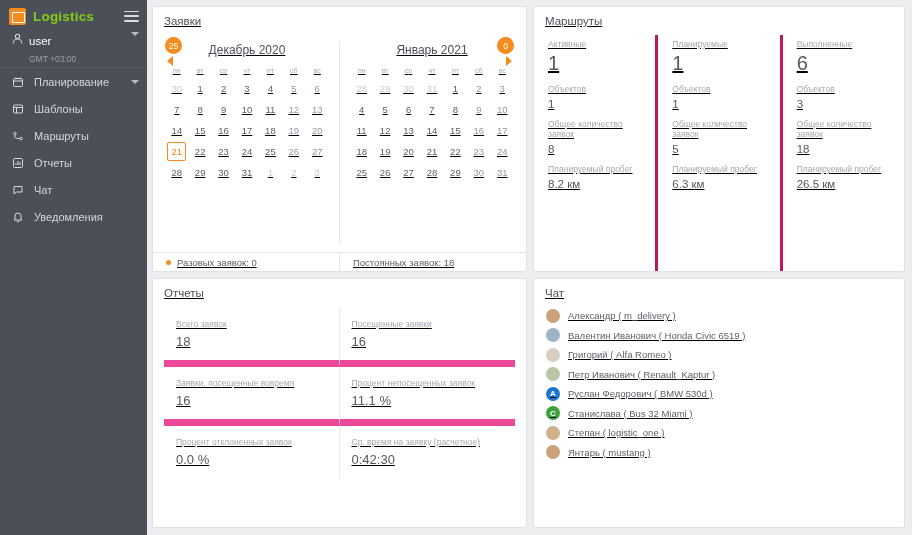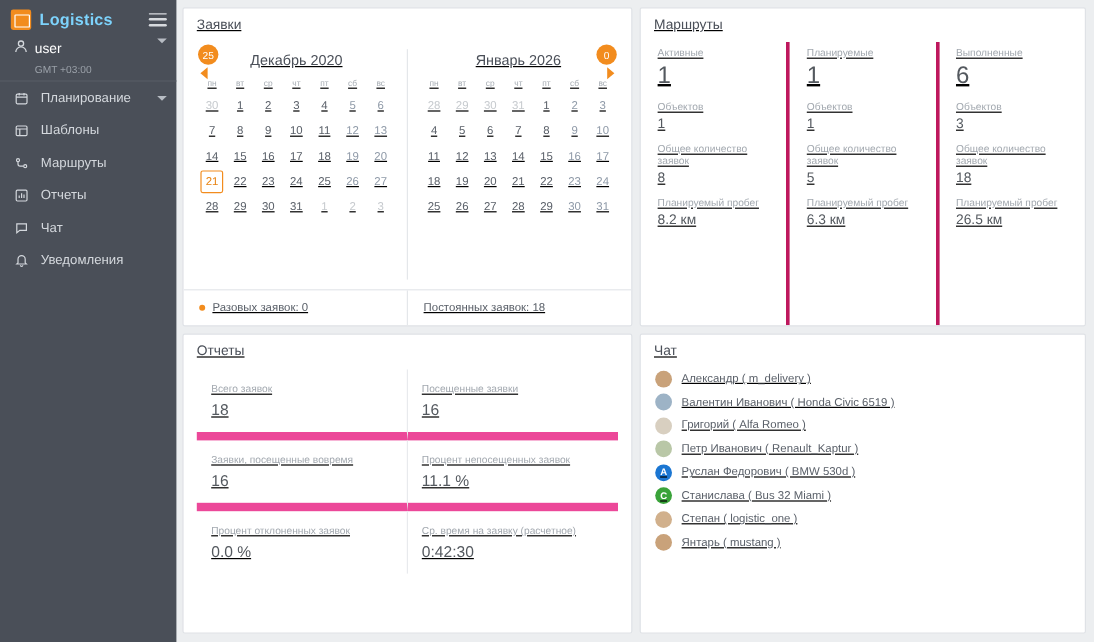--- a/index.html
+++ b/index.html
@@ -41,21 +41,21 @@
   }
   .logo-box::after {
     content: "";
     position: absolute;
     left: 3px; top: 4px;
     width: 11px; height: 9px;
     border: 1.5px solid #fff;
     border-radius: 1px;
   }
   .logo-text {
-    color: #7dd3fc;
+    color: #84cc16;
     font-size: 13.5px;
     font-weight: bold;
     letter-spacing: .2px;
     flex: 1;
   }
   .burger {
     width: 15px; height: 11px;
     display: flex; flex-direction: column; justify-content: space-between;
     cursor: pointer;
   }
@@ -207,21 +207,21 @@
 
   .cal-divider {
     width: 1px;
     background: #e4e7ea;
     margin: 6px 0 8px 0;
   }
 
   .cal-footer {
     display: flex;
     border-top: 1px solid #e4e7ea;
-    height: 30px;
+    height: 19px;
     font-size: 9.5px;
     color: #5a6069;
     justify-content: flex-end;
   }
   .cal-footer .cell {
     flex: 1;
     display: flex;
     align-items: center;
     padding-left: 13px;
     gap: 6px;
@@ -472,21 +472,21 @@
                 </tbody>
             </table>
           </div>
 
           <div class="cal-divider"></div>
 
           <div class="cal">
             <div class="cal-head">
               <span class="badge right">0</span>
               <span class="nav-arrow next"></span>
-              <span class="cal-month">Январь 2026</span>
+              <span class="cal-month">Январь 2021</span>
             </div>
             <table class="cal-grid">
               <thead>
                   <tr>
                 <th>пн</th>
                 <th>вт</th>
                 <th>ср</th>
                 <th>чт</th>
                 <th>пт</th>
                 <th>сб</th>

